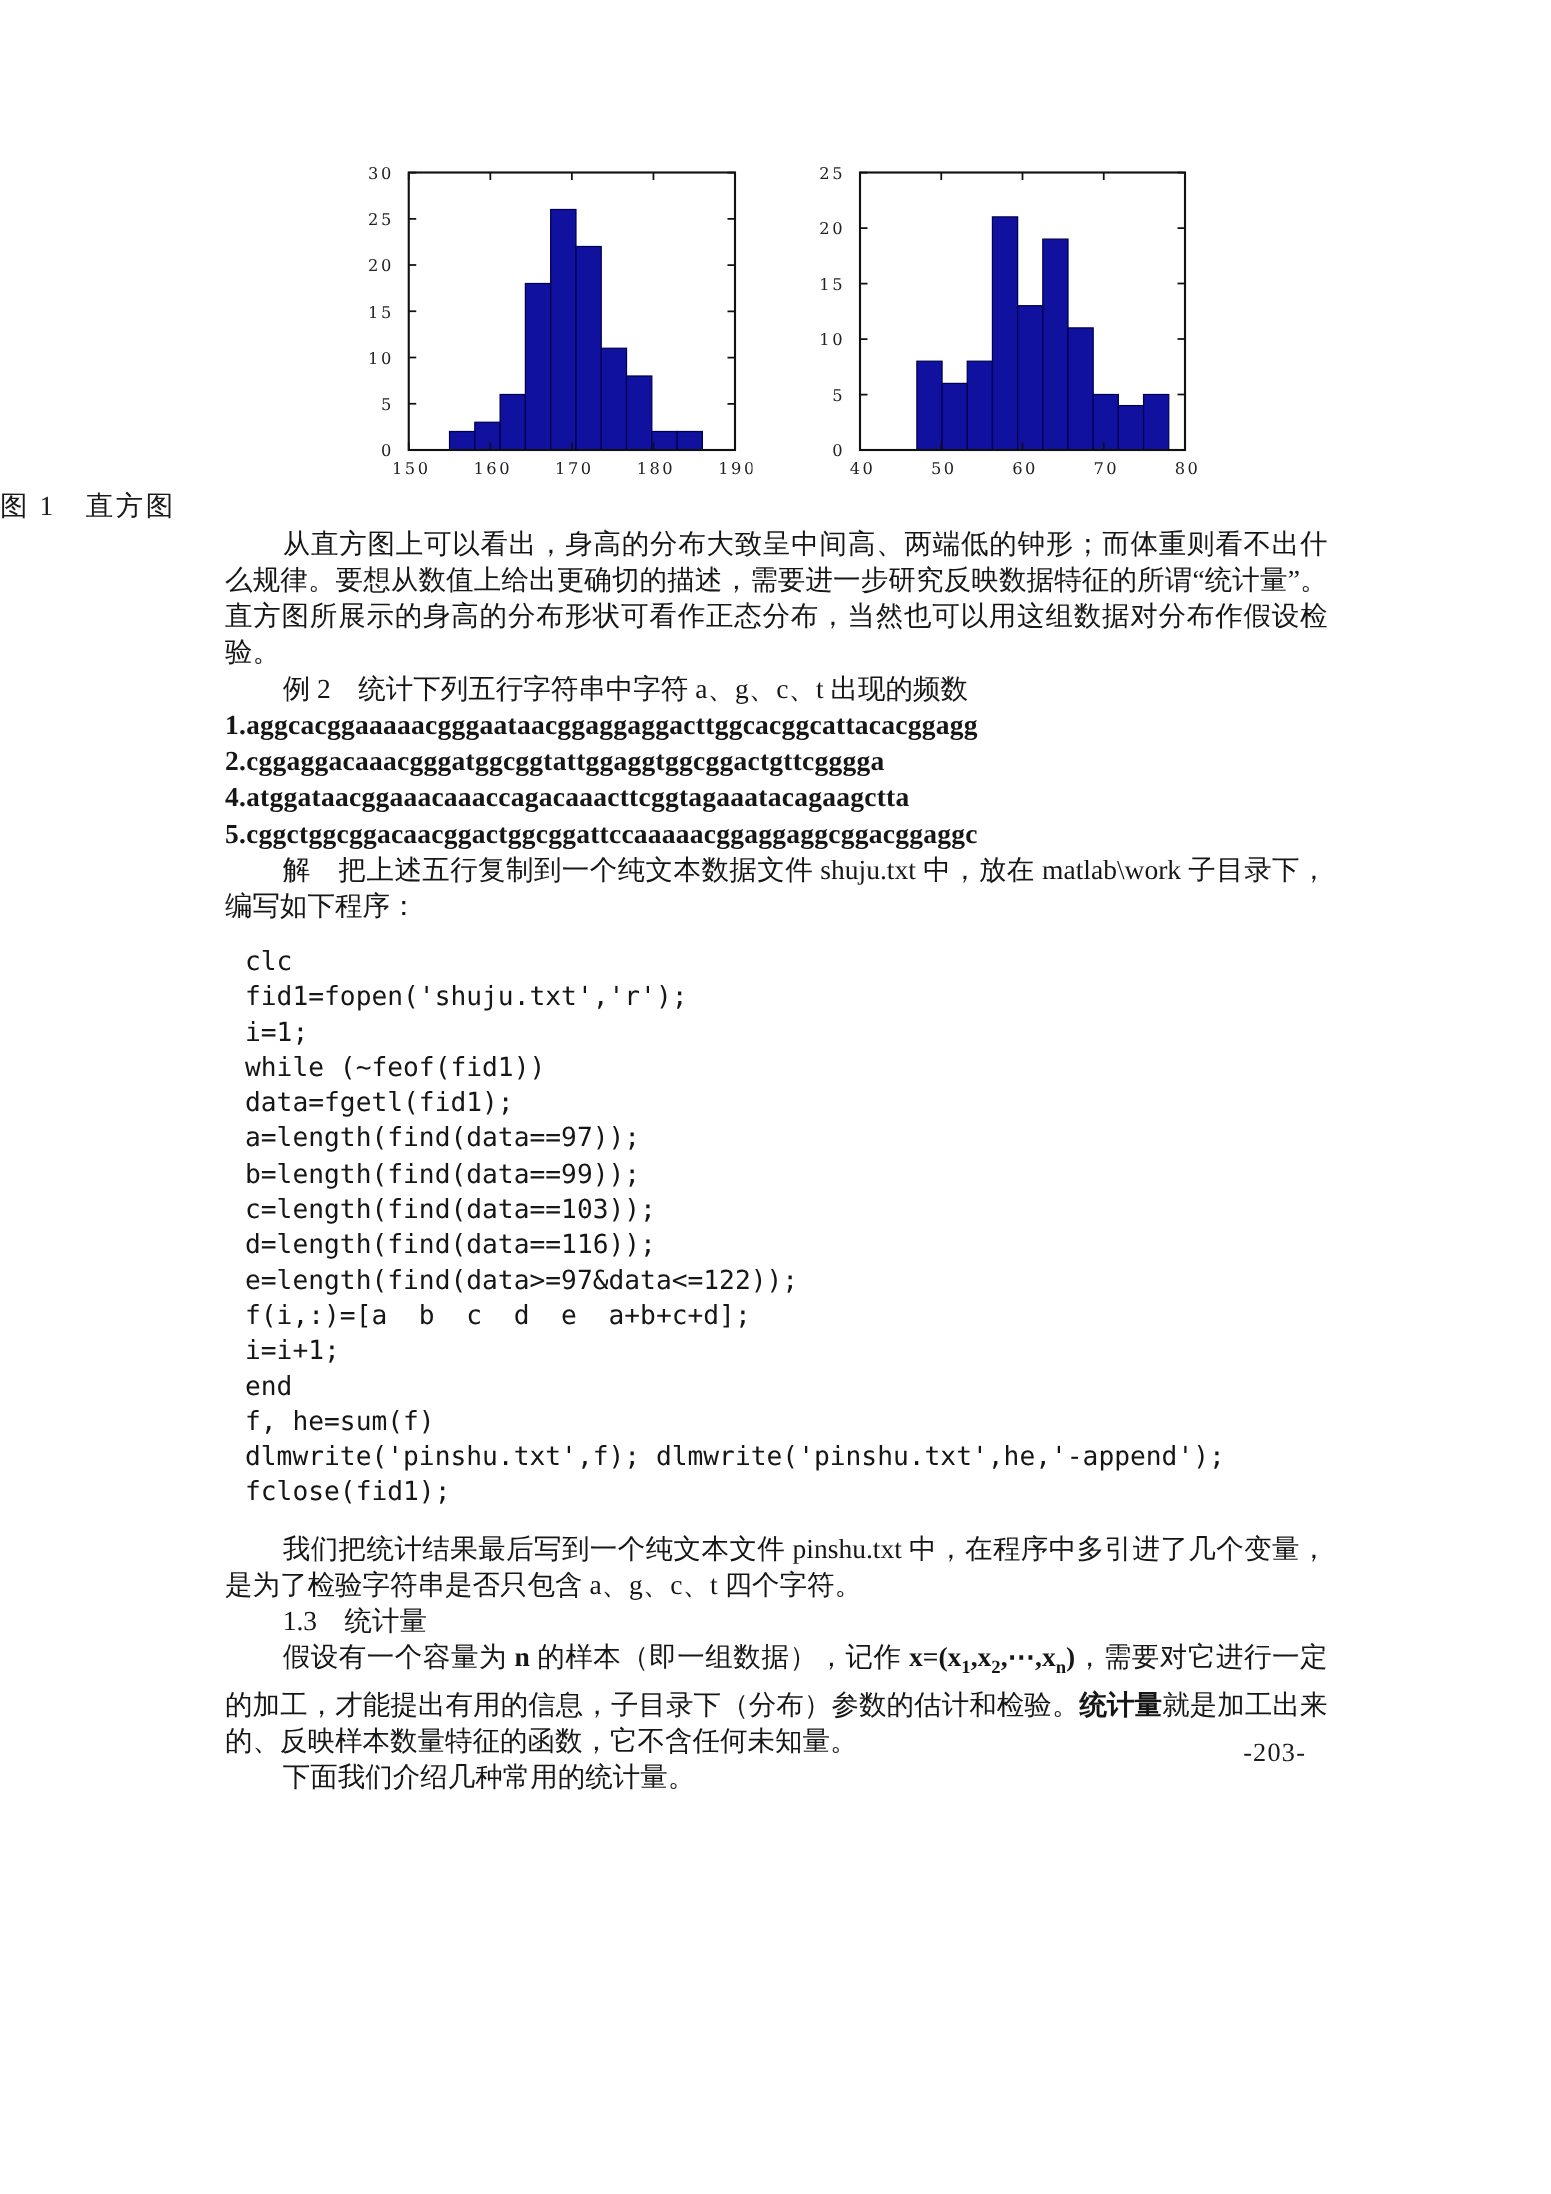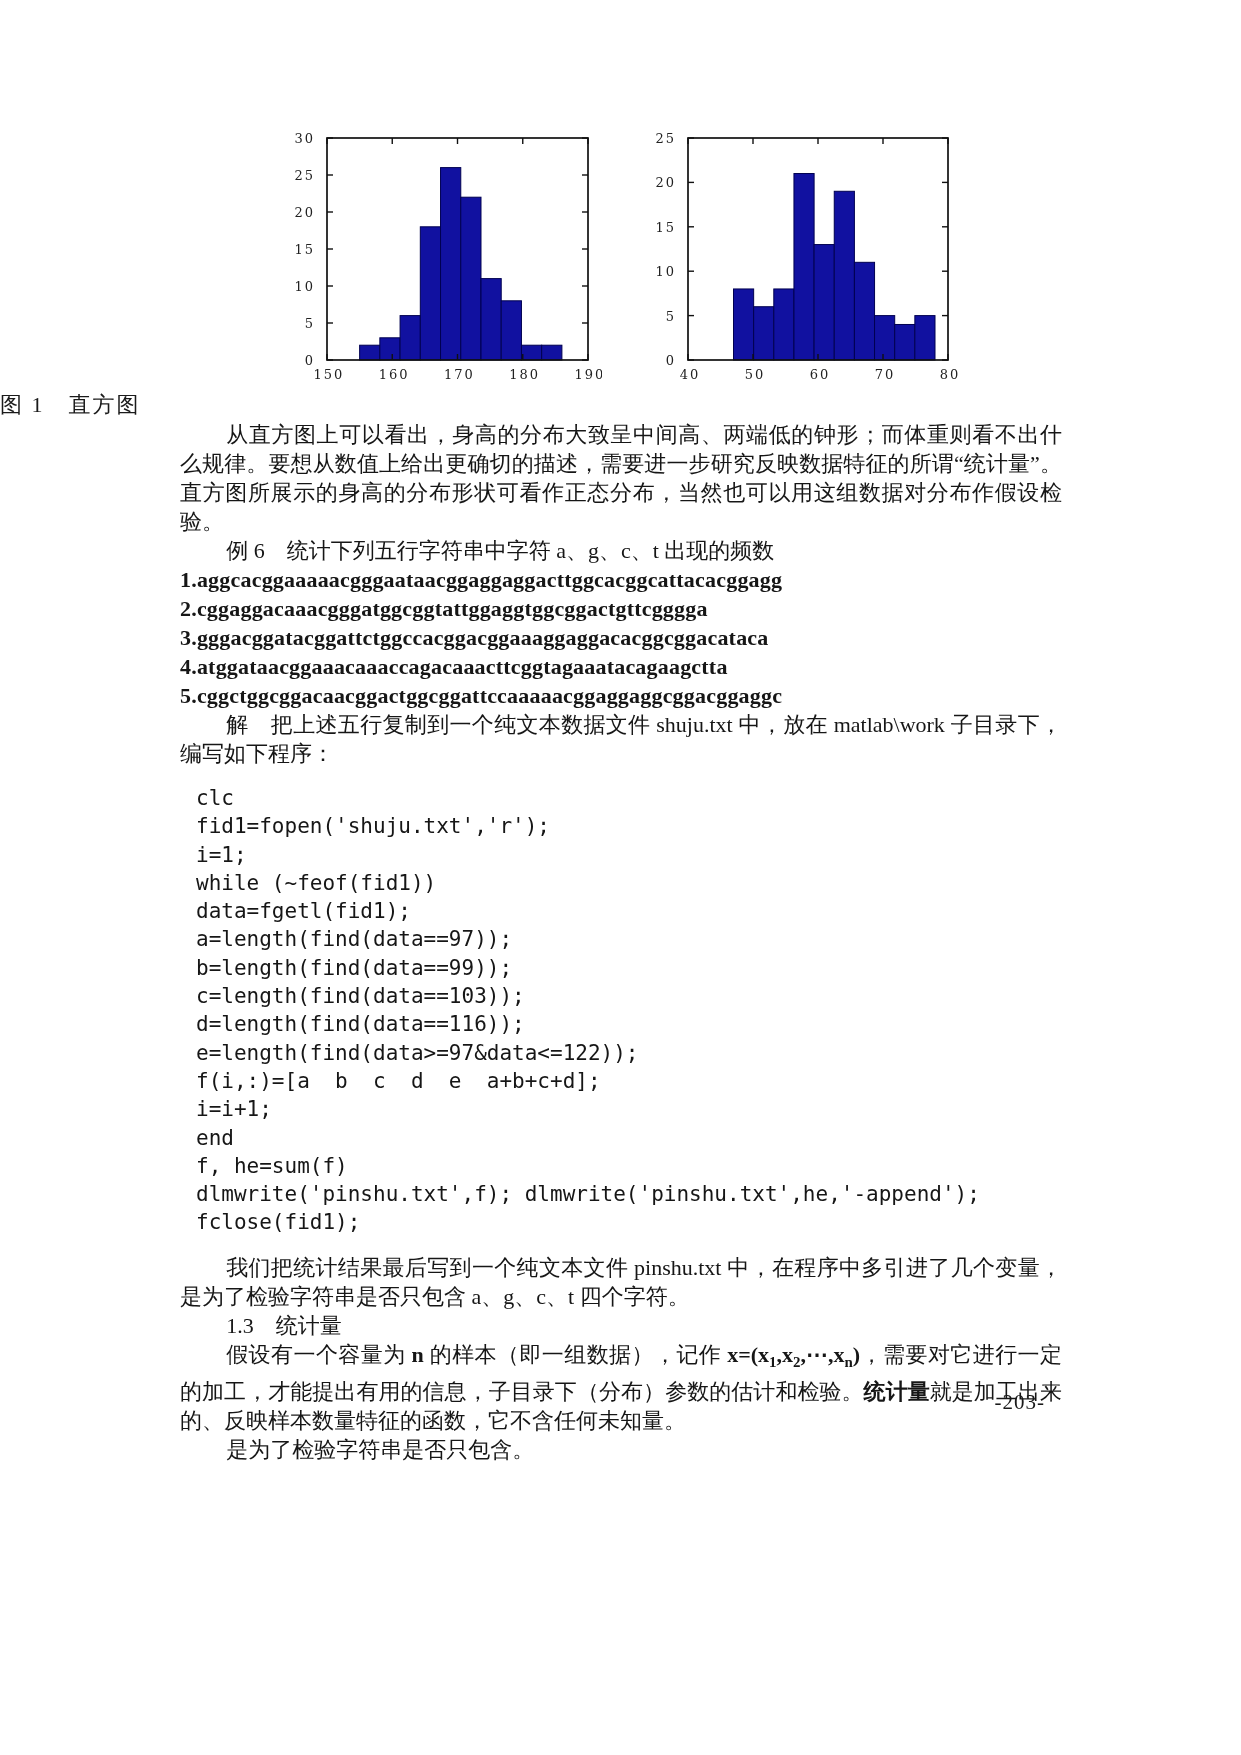--- a/index.html
+++ b/index.html
@@ -143,26 +143,25 @@
         <text x="46" y="34.99999999999997" text-anchor="end" class="tick">25</text>
       </svg>
   </div>
 
   <div class="caption">图 1　直方图</div>
 
   <div class="textcol">
 
     <p class="para">从直方图上可以看出，身高的分布大致呈中间高、两端低的钟形；而体重则看不出什么规律。要想从数值上给出更确切的描述，需要进一步研究反映数据特征的所谓“统计量”。直方图所展示的身高的分布形状可看作正态分布，当然也可以用这组数据对分布作假设检验。</p>
 
-    <p class="para">例 6　统计下列五行字符串中字符 a、g、c、t 出现的频数</p>
+    <p class="para">例 2　统计下列五行字符串中字符 a、g、c、t 出现的频数</p>
 
     <div class="genes">
       <div>1.aggcacggaaaaacgggaataacggaggaggacttggcacggcattacacggagg</div>
       <div>2.cggaggacaaacgggatggcggtattggaggtggcggactgttcgggga</div>
-      <div>3.gggacggatacggattctggccacggacggaaaggaggacacggcggacataca</div>
       <div>4.atggataacggaaacaaaccagacaaacttcggtagaaatacagaagctta</div>
       <div>5.cggctggcggacaacggactggcggattccaaaaacggaggaggcggacggaggc</div>
     </div>
 
     <p class="para">解　把上述五行复制到一个纯文本数据文件 shuju.txt 中，放在 matlab\work 子目录下，编写如下程序：</p>
 
     <pre class="code">clc
 fid1=fopen('shuju.txt','r');
 i=1;
 while (~feof(fid1))
@@ -180,19 +179,19 @@
 fclose(fid1);</pre>
 
     <p class="para">我们把统计结果最后写到一个纯文本文件 pinshu.txt 中，在程序中多引进了几个变量，是为了检验字符串是否只包含 a、g、c、t 四个字符。</p>
 
     <p class="h13">1.3　统计量</p>
 
     <p class="para">
       <span>假设有一个容量为 </span><span class="math">n</span><span> 的样本（即一组数据），记作 </span><span class="math"><span>x=(x</span><sub>1</sub><span>,x</span><sub>2</sub><span>,⋯,x</span><sub>n</sub><span>)</span></span><span>，需要对它进行一定的加工，才能提出有用的信息，子目录下（分布）参数的估计和检验。</span><span class="bold">统计量</span><span>就是加工出来的、反映样本数量特征的函数，它不含任何未知量。</span>
     </p>
 
-    <p class="para">是为了检验字符串是否只包含。</p>
+    <p class="para">下面我们介绍几种常用的统计量。</p>
 
   </div>
 
   <div class="pagenum">-203-</div>
 
 </div>
 
 </body></html>

